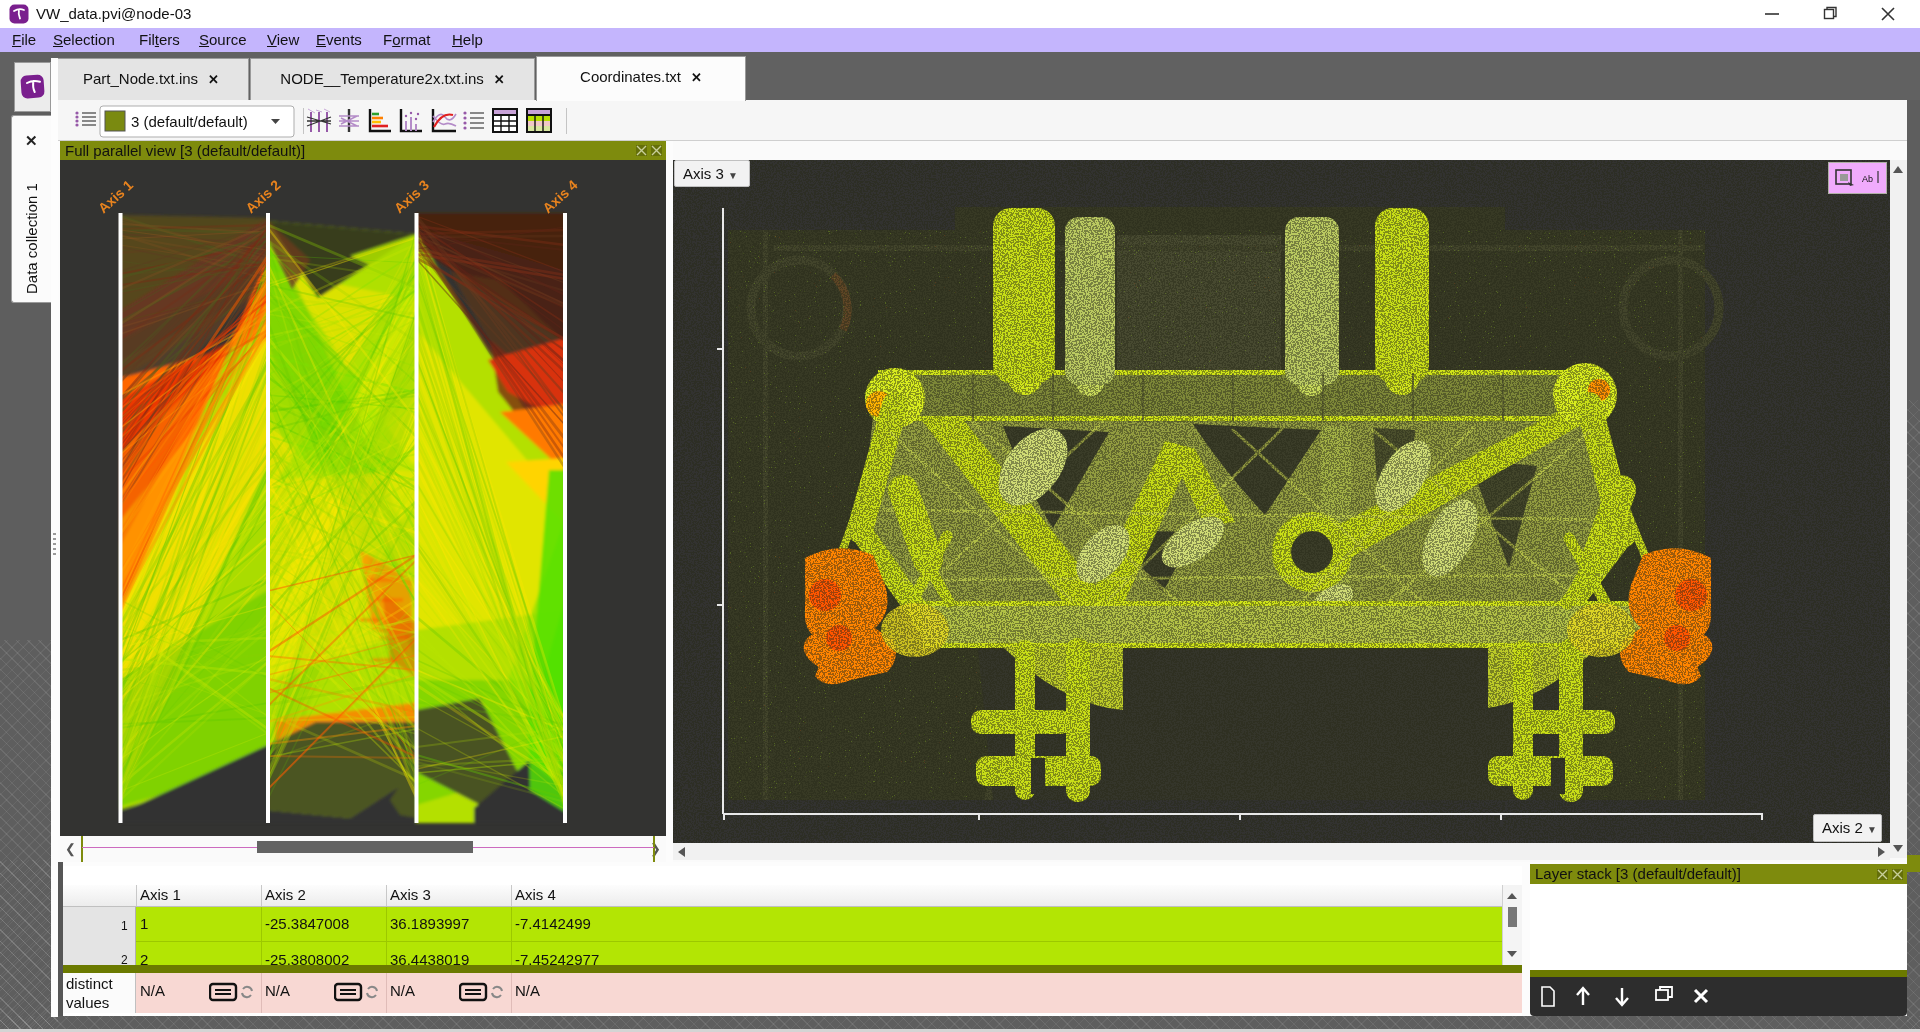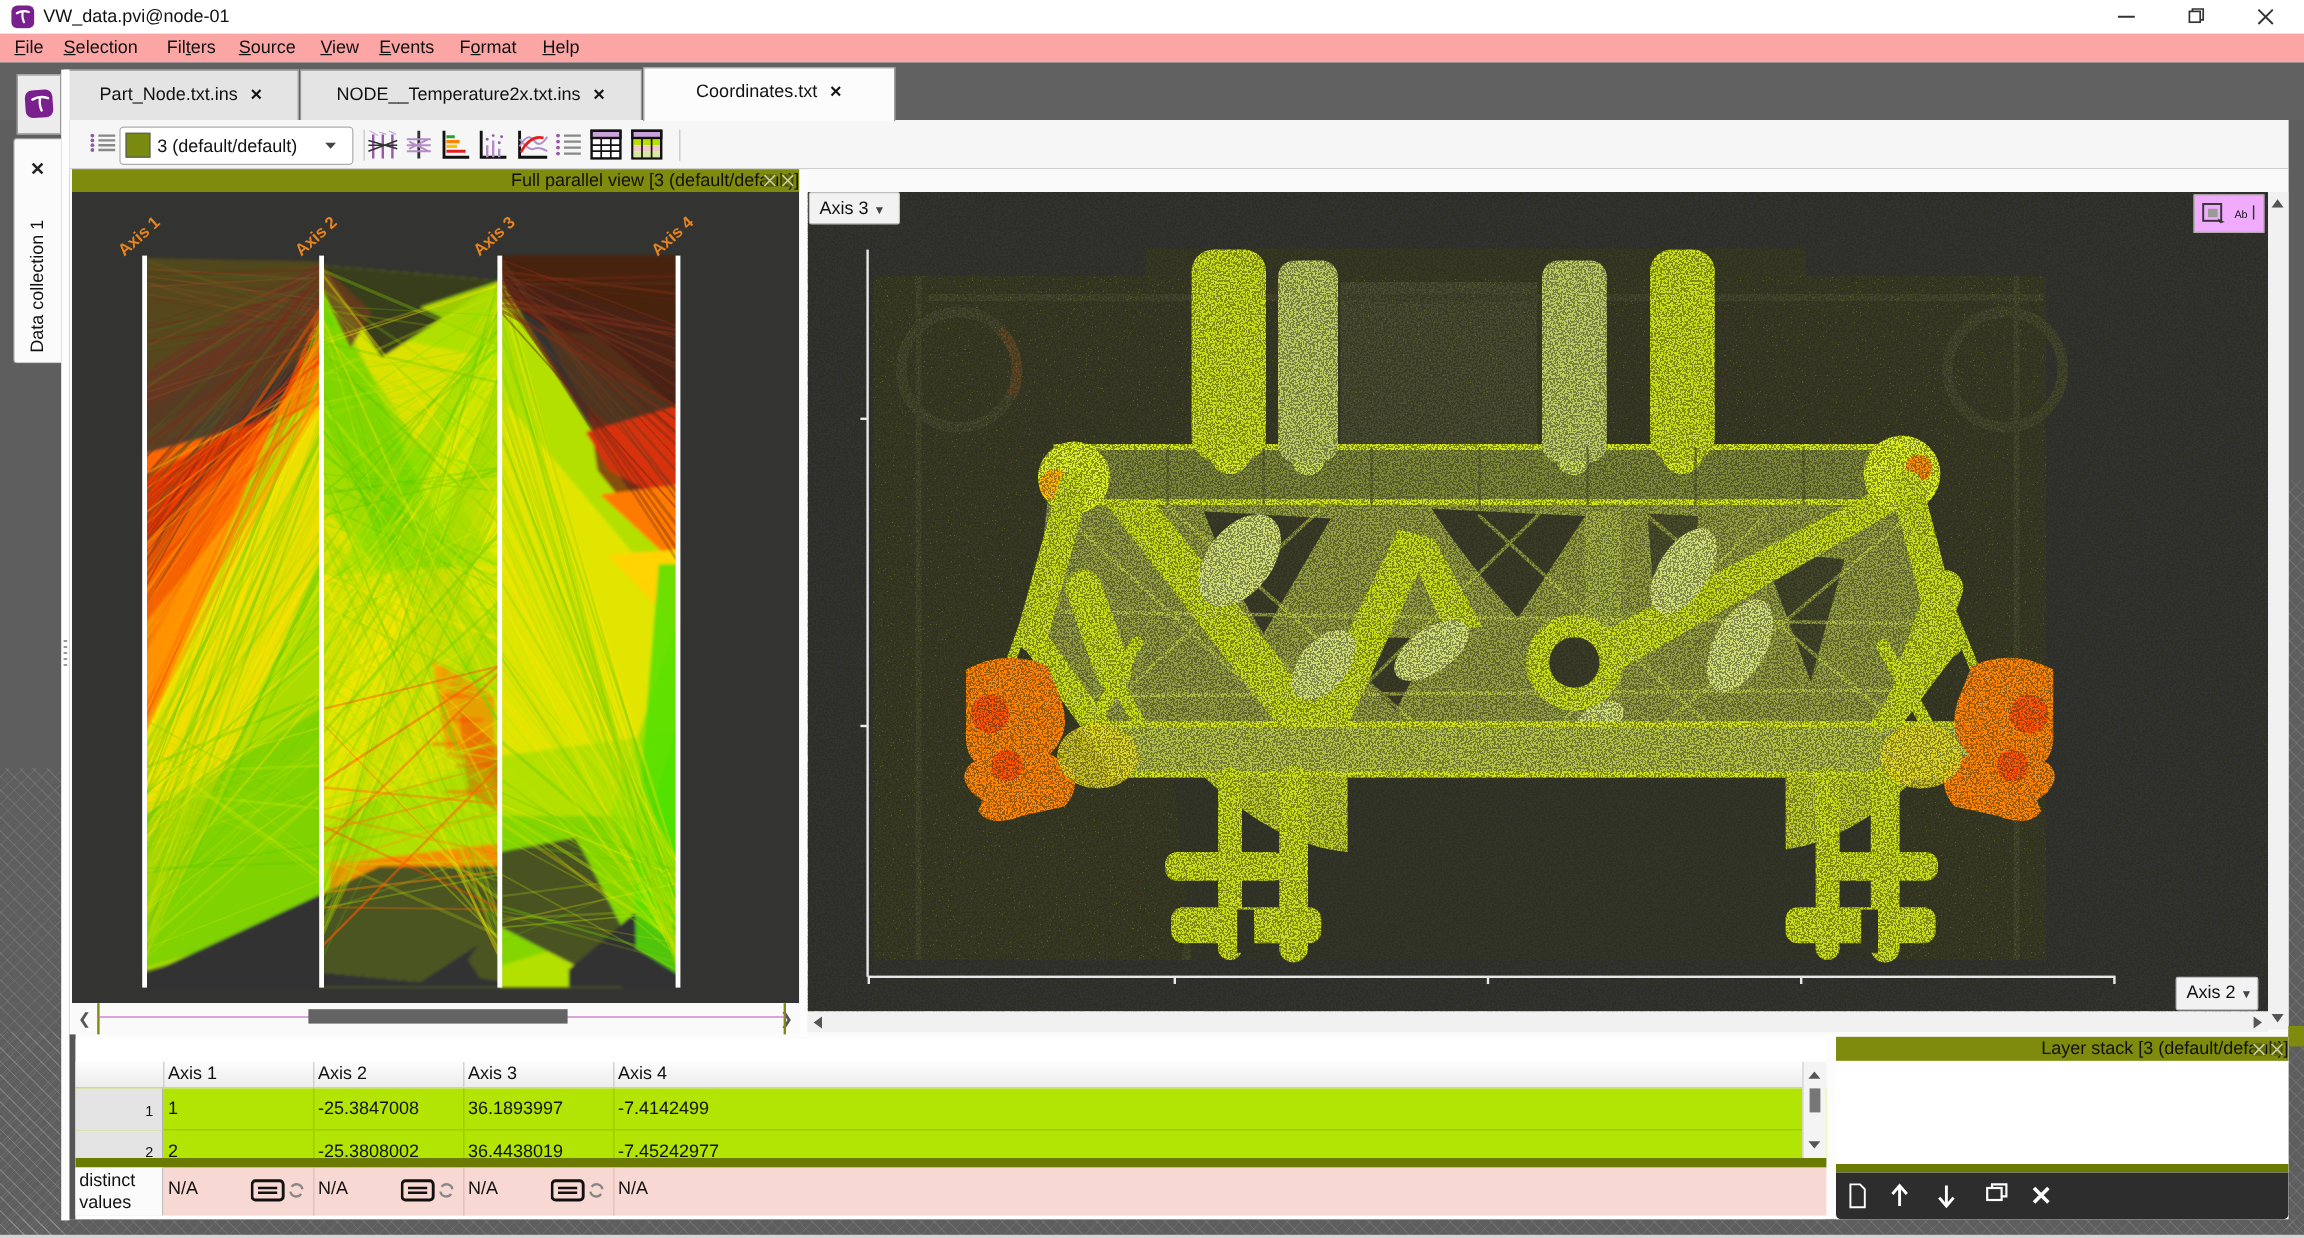--- a/index.html
+++ b/index.html
@@ -1,41 +1,41 @@
 <!DOCTYPE html>
 <html><head><meta charset="utf-8"><style>
 * { margin:0; padding:0; box-sizing:border-box; }
 body { width:1920px; height:1032px; font-family:"Liberation Sans",sans-serif; background:#fff; position:relative; overflow:hidden; }
 .abs { position:absolute; }
 .hatch { background-image:repeating-linear-gradient(45deg, rgba(255,255,255,0.09) 0 1px, transparent 1px 8px),
                    repeating-linear-gradient(-45deg, rgba(255,255,255,0.06) 0 1px, transparent 1px 8px); }
 .olive { background:#7e8b0d; color:#111; }
-.phead { font-size:15px; line-height:19px; padding-left:5px; white-space:nowrap; overflow:hidden;text-align:right; }
+.phead { font-size:15px; line-height:19px; padding-left:5px; white-space:nowrap; overflow:hidden; }
 .tab { position:absolute; top:58px; height:42px; background:#e4e4e4; border:1px solid #9a9a9a; border-bottom:none; font-size:15px; color:#111; text-align:center; line-height:40px; }
 .tabx { font-weight:bold; font-size:13px; margin-left:10px; }
 u { text-decoration-thickness:1px; }
 .colsep { position:absolute; top:0; bottom:0; width:1px; background:#c8c8c8; }
 </style></head>
 <body>
 
 <div class="abs" style="left:0;top:0;width:1920px;height:28px;background:#ffffff">
   <svg class="abs" style="left:9px;top:4px" width="20" height="20" viewBox="0 0 20 20">
     <rect x="0.5" y="0.5" width="19" height="19" rx="5" fill="#7a1f8e"></rect>
     <path d="M5 7 q5 -3 10 -1 M10 5.5 q-1 5 1 9" stroke="#fff" stroke-width="1.8" fill="none" stroke-linecap="round"></path>
   </svg>
-  <span class="abs" style="left:36px;top:5px;font-size:15px;color:#111">VW_data.pvi@node-01</span>
+  <span class="abs" style="left:36px;top:5px;font-size:15px;color:#111">VW_data.pvi@node-03</span>
   <svg class="abs" style="left:1758px;top:6px" width="160" height="16" viewBox="0 0 160 16">
     <path d="M7 8 h14" stroke="#333" stroke-width="1.6"></path>
     <rect x="66.5" y="3.5" width="9" height="9" fill="none" stroke="#333" stroke-width="1.4"></rect>
     <path d="M69 3.5 v-2 h9 v9 h-2" fill="none" stroke="#333" stroke-width="1.4"></path>
     <path d="M124 2 l12 12 M136 2 l-12 12" stroke="#333" stroke-width="1.6"></path>
   </svg>
 </div>
 
-<div class="abs" style="left:0;top:28px;width:1920px;height:24px;background:#fca5a5;font-size:15px;color:#111;line-height:24px">
+<div class="abs" style="left:0;top:28px;width:1920px;height:24px;background:#c4b5fd;font-size:15px;color:#111;line-height:24px">
   <span class="abs" style="left:12px"><u>F</u>ile</span>
   <span class="abs" style="left:53px"><u>S</u>election</span>
   <span class="abs" style="left:139px">Fil<u>t</u>ers</span>
   <span class="abs" style="left:199px"><u>S</u>ource</span>
   <span class="abs" style="left:267px"><u>V</u>iew</span>
   <span class="abs" style="left:316px"><u>E</u>vents</span>
   <span class="abs" style="left:383px">F<u>o</u>rmat</span>
   <span class="abs" style="left:452px"><u>H</u>elp</span>
 </div>
 

